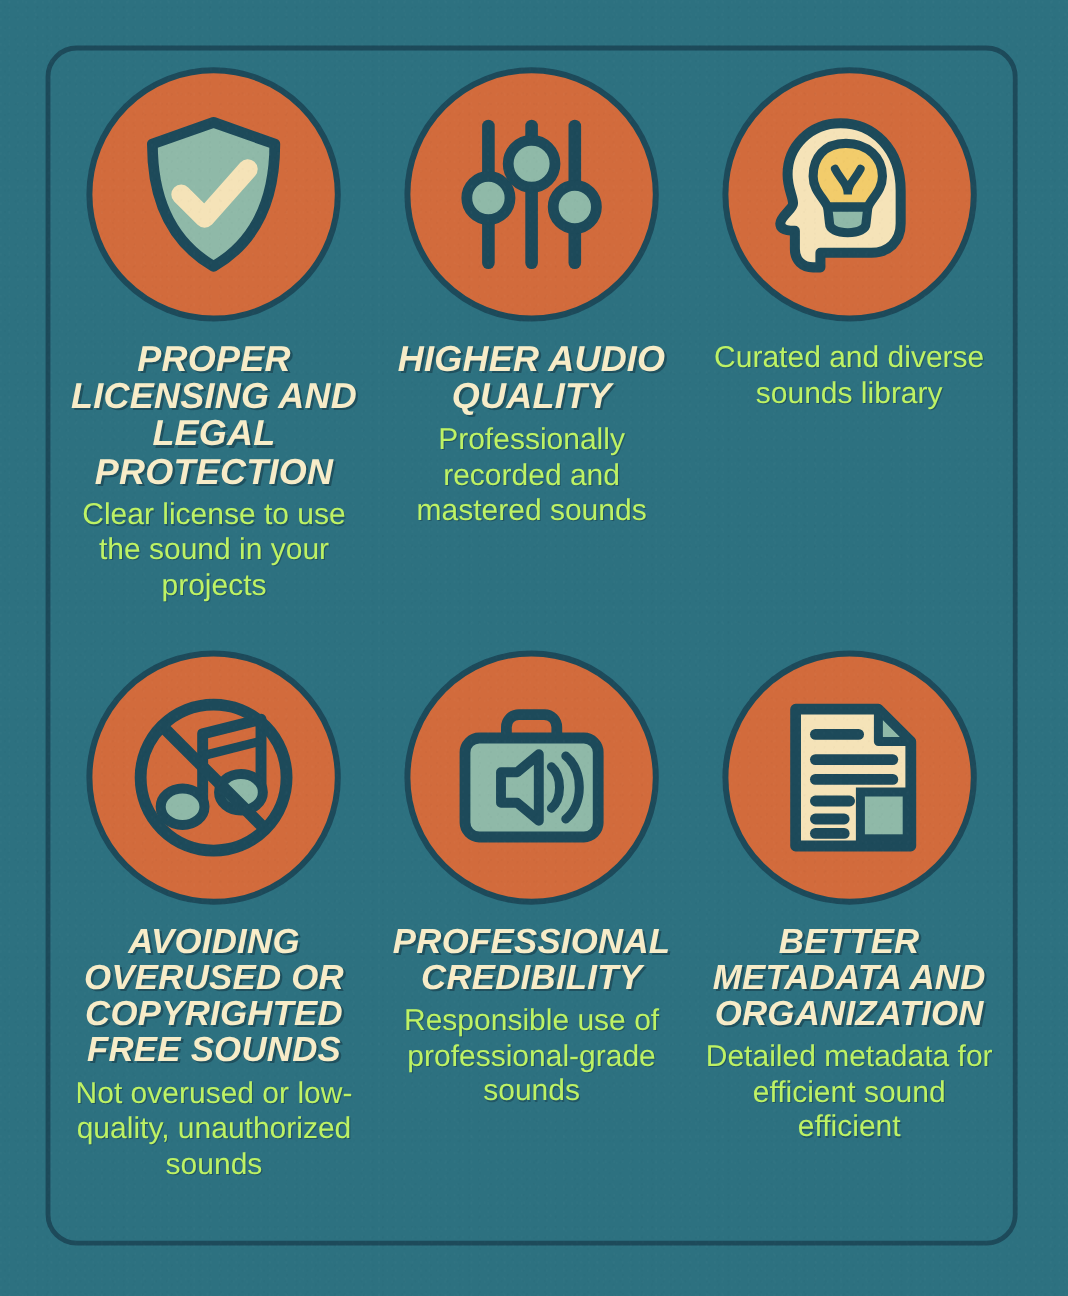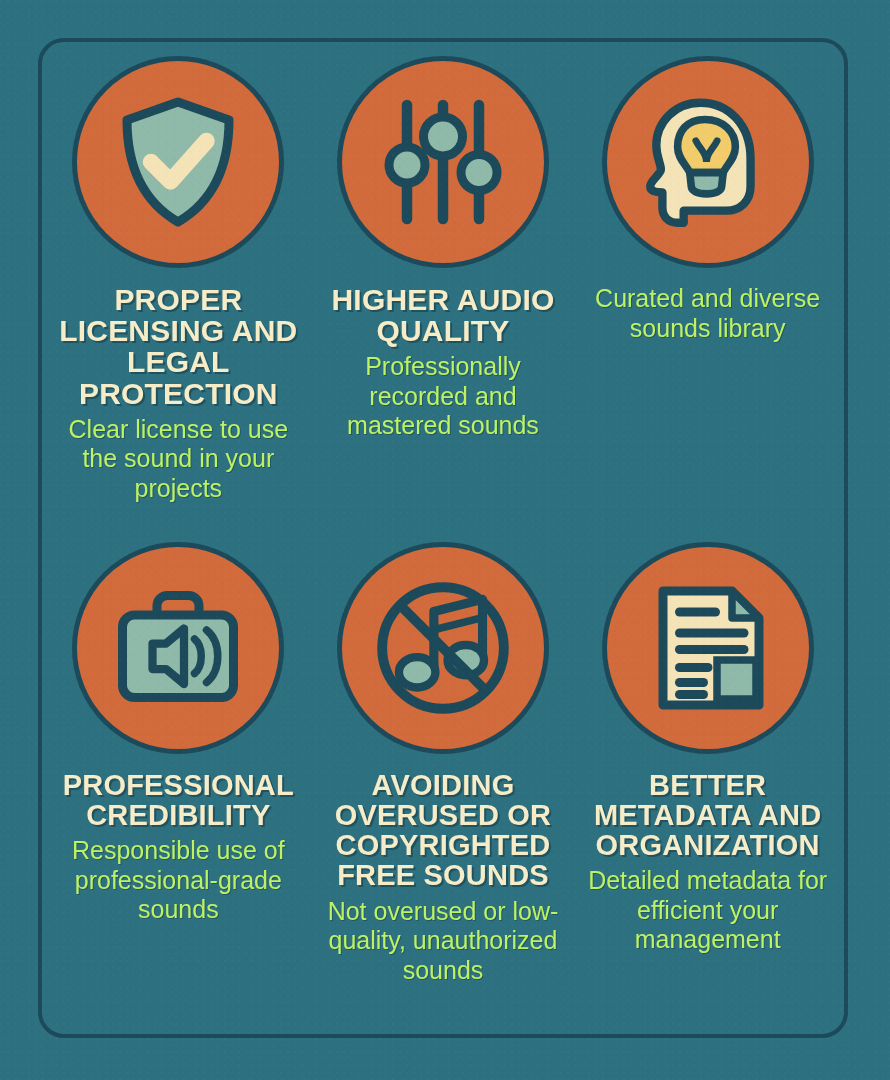--- a/index.html
+++ b/index.html
@@ -82,20 +82,21 @@
   .card-title {
     color: #f7ecc8;
     font-weight: bold;
     font-size: 30px;
     line-height: 1.04;
     letter-spacing: 0.2px;
     text-transform: uppercase;
     text-shadow: 2px 2px 0 rgba(20,55,68,0.55);
     margin: 0 0 6px 0;
     max-width: 255px;
+    font-style: italic;
   }
 
   .card-desc {
     color: #bef264;
     font-size: 25px;
     line-height: 1.18;
     margin: 0;
     text-shadow: 1px 1px 0 rgba(20,55,68,0.45);
     max-width: 250px;
   }
@@ -156,48 +157,48 @@
           <path d="M42 36 C45 42 49 44 49 50 C49 44 53 42 56 36" fill="none" stroke="#1d4a5a" stroke-width="4.5" stroke-linecap="round"></path>
         </svg>
       </span>
     </div>
     <p class="card-desc">Curated and diverse sounds library</p>
   </div>
 
   <div class="card row2">
     <div class="icon-badge">
       <span>
-        <svg width="150" height="150" viewBox="0 0 100 100">
-          <path d="M36 28 L36 22 C36 18 39 15 43 15 L57 15 C61 15 64 18 64 22 L64 28" fill="none" stroke="#1d4a5a" stroke-width="6" stroke-linejoin="round"></path>
-          <rect x="13" y="28" width="74" height="55" rx="8" fill="#8fb9a8" stroke="#1d4a5a" stroke-width="6"></rect>
-          <path d="M33 47 L42 47 L54 37 L54 74 L42 64 L33 64 Z" fill="none" stroke="#1d4a5a" stroke-width="5.5" stroke-linejoin="round"></path>
-          <path d="M61 44 C67 49 67 62 61 67" fill="none" stroke="#1d4a5a" stroke-width="5" stroke-linecap="round"></path>
-          <path d="M69 38 C79 46 79 65 69 73" fill="none" stroke="#1d4a5a" stroke-width="5" stroke-linecap="round"></path>
-        </svg>
-      </span>
-    </div>
-    <h2 class="card-title">PROFESSIONAL CREDIBILITY</h2>
-    <p class="card-desc">Responsible use of professional-grade sounds</p>
-  </div>
-
-  <div class="card row2">
-    <div class="icon-badge">
-      <span>
         <svg width="152" height="152" viewBox="0 0 100 100">
           <path d="M44 64 L44 26 L76 18 L76 56" fill="none" stroke="#1d4a5a" stroke-width="6" stroke-linejoin="round" stroke-linecap="round"></path>
           <line x1="44" y1="38" x2="76" y2="30" stroke="#1d4a5a" stroke-width="5"></line>
           <ellipse cx="33" cy="66" rx="12" ry="10" fill="#8fb9a8" stroke="#1d4a5a" stroke-width="5.5"></ellipse>
           <ellipse cx="65" cy="58" rx="12" ry="10" fill="#8fb9a8" stroke="#1d4a5a" stroke-width="5.5"></ellipse>
           <circle cx="50" cy="50" r="40" fill="none" stroke="#1d4a5a" stroke-width="6.5"></circle>
           <line x1="22" y1="22" x2="78" y2="78" stroke="#1d4a5a" stroke-width="6.5" stroke-linecap="round"></line>
         </svg>
       </span>
     </div>
     <h2 class="card-title">AVOIDING OVERUSED OR COPYRIGHTED FREE SOUNDS</h2>
     <p class="card-desc">Not overused or low-quality, unauthorized sounds</p>
+  </div>
+
+  <div class="card row2">
+    <div class="icon-badge">
+      <span>
+        <svg width="150" height="150" viewBox="0 0 100 100">
+          <path d="M36 28 L36 22 C36 18 39 15 43 15 L57 15 C61 15 64 18 64 22 L64 28" fill="none" stroke="#1d4a5a" stroke-width="6" stroke-linejoin="round"></path>
+          <rect x="13" y="28" width="74" height="55" rx="8" fill="#8fb9a8" stroke="#1d4a5a" stroke-width="6"></rect>
+          <path d="M33 47 L42 47 L54 37 L54 74 L42 64 L33 64 Z" fill="none" stroke="#1d4a5a" stroke-width="5.5" stroke-linejoin="round"></path>
+          <path d="M61 44 C67 49 67 62 61 67" fill="none" stroke="#1d4a5a" stroke-width="5" stroke-linecap="round"></path>
+          <path d="M69 38 C79 46 79 65 69 73" fill="none" stroke="#1d4a5a" stroke-width="5" stroke-linecap="round"></path>
+        </svg>
+      </span>
+    </div>
+    <h2 class="card-title">PROFESSIONAL CREDIBILITY</h2>
+    <p class="card-desc">Responsible use of professional-grade sounds</p>
   </div>
 
   <div class="card row2">
     <div class="icon-badge">
       <span>
         <svg width="150" height="150" viewBox="0 0 100 100">
           <path d="M20 12 L66 12 L84 30 L84 88 L20 88 Z" fill="#f5e3b8" stroke="#1d4a5a" stroke-width="6" stroke-linejoin="round"></path>
           <path d="M66 12 L66 30 L84 30 Z" fill="#8fb9a8" stroke="#1d4a5a" stroke-width="5" stroke-linejoin="round"></path>
           <g stroke="#1d4a5a" stroke-width="6" stroke-linecap="round">
             <line x1="31" y1="26" x2="55" y2="26"></line>
@@ -205,18 +206,18 @@
             <line x1="31" y1="51" x2="74" y2="51"></line>
             <line x1="31" y1="63" x2="50" y2="63"></line>
             <line x1="31" y1="73" x2="47" y2="73"></line>
             <line x1="31" y1="81" x2="47" y2="81"></line>
           </g>
           <rect x="56" y="58" width="26" height="26" fill="#8fb9a8" stroke="#1d4a5a" stroke-width="5"></rect>
         </svg>
       </span>
     </div>
     <h2 class="card-title">BETTER METADATA AND ORGANIZATION</h2>
-    <p class="card-desc">Detailed metadata for efficient your management</p>
+    <p class="card-desc">Detailed metadata for efficient sound efficient</p>
   </div>
 
 </div>
 
 <div class="noise-overlay"></div>
 
 </body></html>

